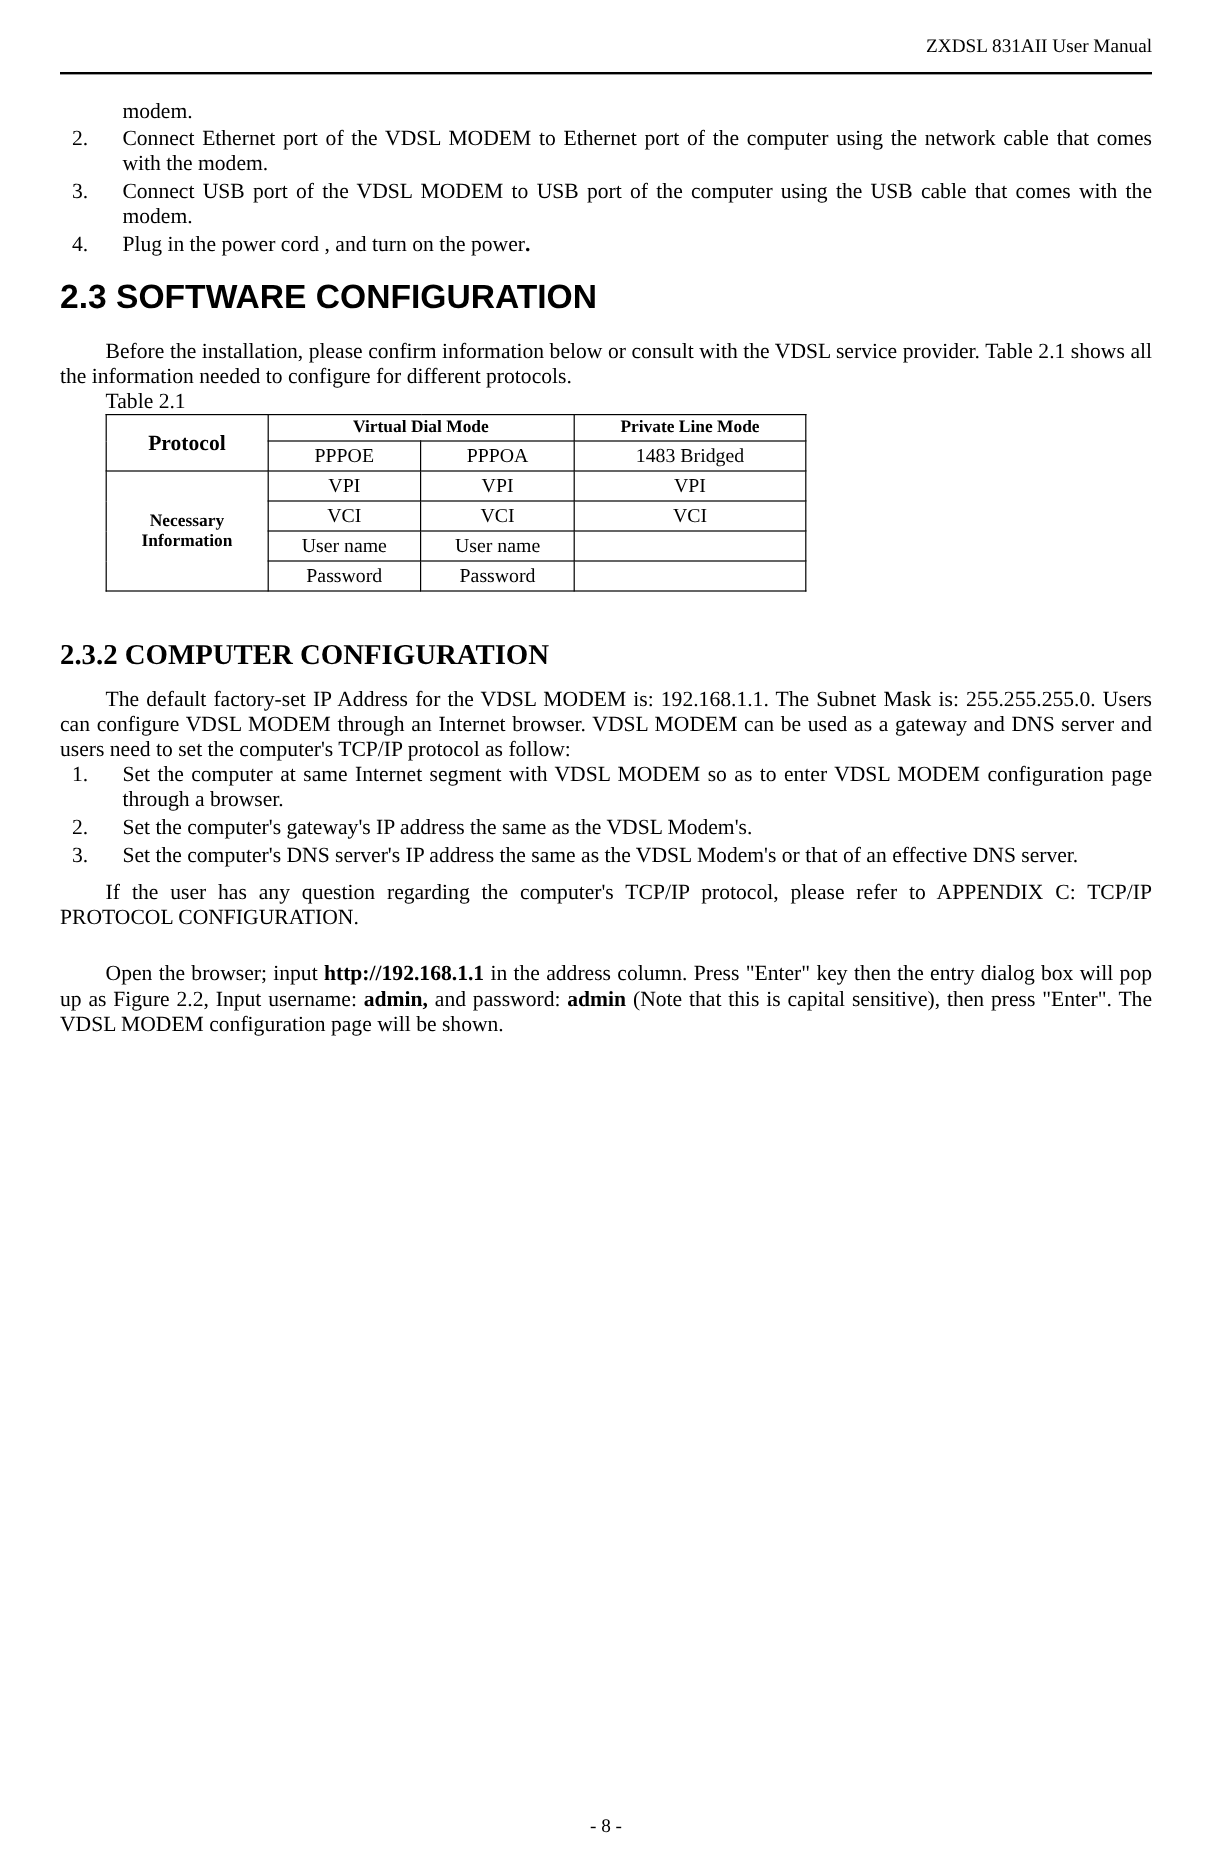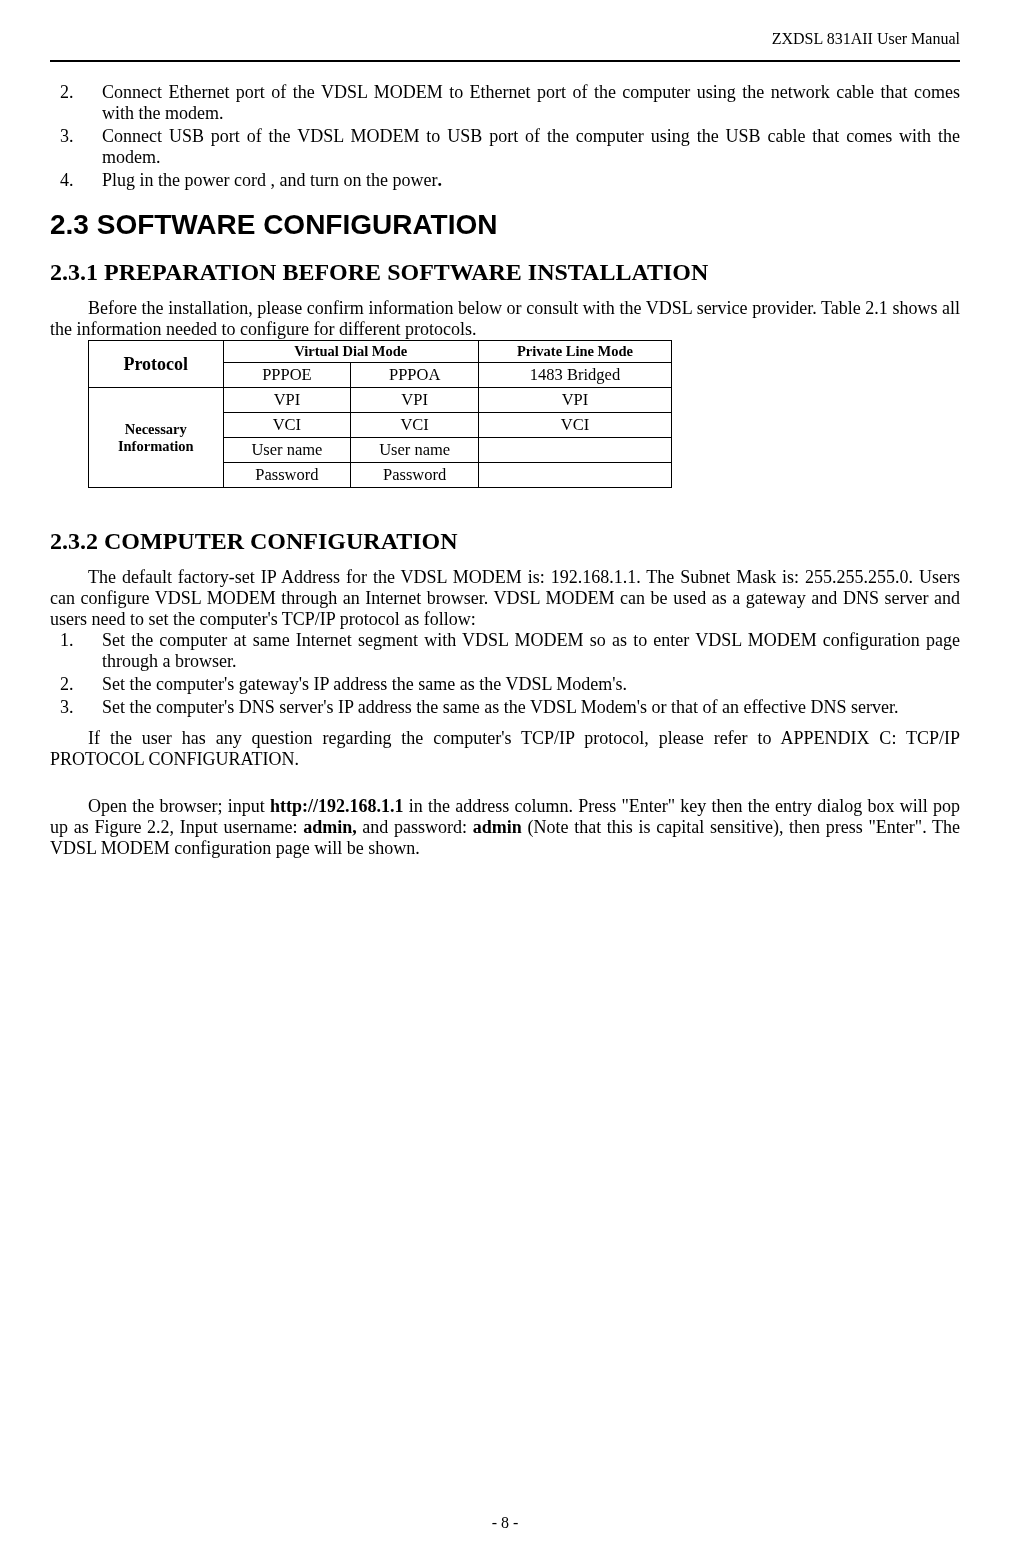--- a/index.html
+++ b/index.html
@@ -107,46 +107,47 @@
 </head>
 <body>
 
 <div class="page">
 
   <div class="header-right">ZXDSL 831AII User Manual</div>
   <div class="header-line"></div>
 
   <div class="body-text">
 
+    <div class="continuation">modem.</div>
 
     <ol class="numbered">
       <li>
         <span class="num">2.</span>
         <span class="content">Connect Ethernet port of the VDSL MODEM to Ethernet port of the computer using the network cable that comes with the modem.</span>
       </li>
       <li>
         <span class="num">3.</span>
         <span class="content">Connect USB port of the VDSL MODEM to USB port of the computer using the USB cable that comes with the modem.</span>
       </li>
       <li>
         <span class="num">4.</span>
         <span class="content">
           <span>Plug in the power cord , and turn on the power</span><span class="bold">.</span>
         </span>
       </li>
     </ol>
 
     <h2 class="section">2.3 SOFTWARE CONFIGURATION</h2>
 
-    <h3 class="subsection">2.3.1 PREPARATION BEFORE SOFTWARE INSTALLATION</h3>
 
     <div>
       <span style="display:inline-block;width:38px"></span><span style="display:contents">Before the installation, please confirm information below or consult with the VDSL service provider. Table 2.1 shows all the information needed to configure for different protocols.</span>
     </div>
 
+    <div class="table-caption">Table 2.1</div>
 
     <table class="protocol-table">
       <tbody>
           <tr>
         <td rowspan="2" class="proto-head">Protocol</td>
         <td colspan="2" class="row-head">Virtual Dial Mode</td>
         <td class="row-head">Private Line Mode</td>
       </tr>
       <tr>
         <td>PPPOE</td>

